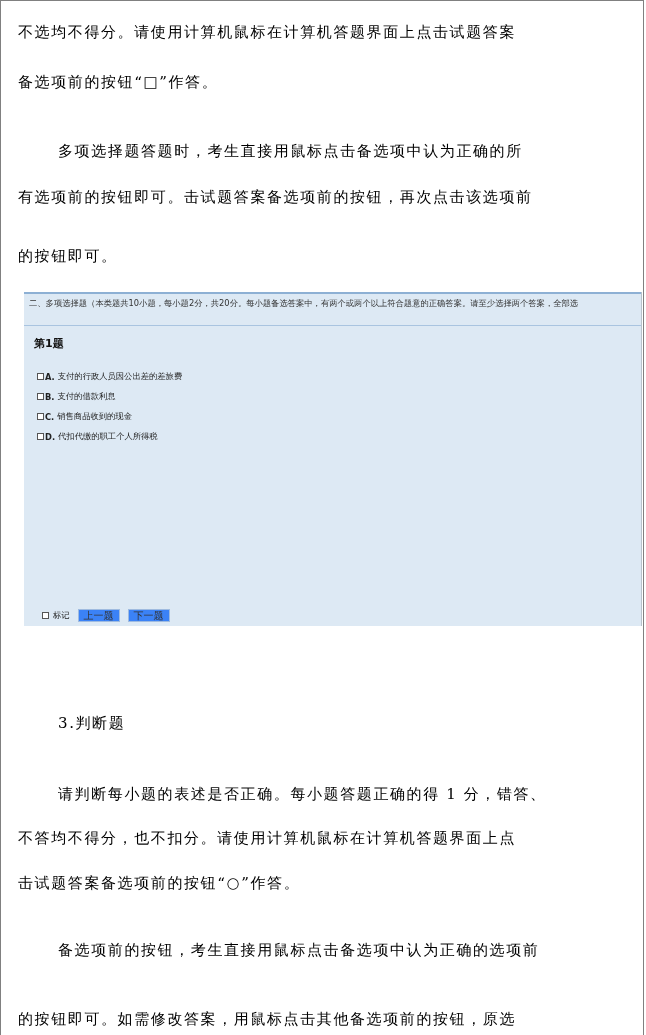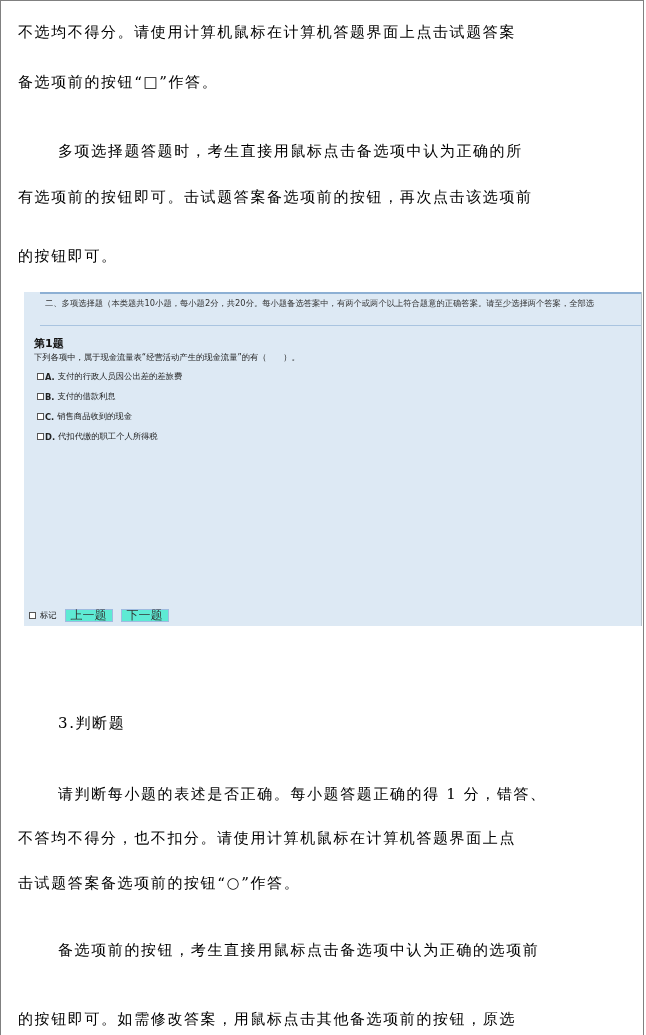--- a/index.html
+++ b/index.html
@@ -19,59 +19,58 @@
     }
     .indent { left: 58px; }
 
     .shot {
       position: absolute; left: 24px; top: 292px; width: 617px; height: 334px;
       background: #dde9f4; border-right: 1px solid #b8c3cc;
       font-family: "DejaVu Sans", "Liberation Sans", sans-serif;
       font-size: 8.3px; color: #222;
     }
     .shot-head {
-      position: absolute; left: 16px; top: 0; right: 0; height: 34px;
+      position: absolute; left: 0; top: 0; right: 0; height: 34px;
       border-top: 2px solid #8db0d4; border-bottom: 1px solid #a9c4e0;
       box-sizing: border-box; padding: 3px 12px 0 5px; line-height: 13px; color: #333;
       white-space: nowrap; overflow: hidden;
     }
     .q-title { position: absolute; left: 10px; top: 44px; font-weight: bold; font-size: 11px; color: #111; }
     .q-stem { position: absolute; left: 10px; top: 60px; white-space: nowrap; }
     .opt { position: absolute; left: 13px; white-space: nowrap; display: flex; align-items: center; }
     .cb {
       display: inline-block; width: 7px; height: 7px; border: 1px solid #555; background: #fff;
       margin-right: 1px; box-sizing: border-box;
     }
     .opt .letter { font-weight: bold; margin-right: 3px; }
-    .foot { position: absolute; left: 5px; top: 317px; display: flex; align-items: center; white-space: nowrap; text-align: right; }
+    .foot { position: absolute; left: 18px; top: 317px; display: flex; align-items: center; white-space: nowrap; text-align: right; }
     .foot .cb { margin-right: 4px; }
     .btn {
       display: inline-block; height: 11px; line-height: 11px; padding: 0 5px;
-      background: #5eead4; border: 1px solid #9fbbe0; font-size: 12px; color: #333;
+      background: #3b82f6; border: 1px solid #9fbbe0; font-size: 10px; color: #333;
       margin-left: 8px;
     }
   </style>
 </head>
 <body>
 
 <div class="page-frame"></div>
 
 <div class="line" style="top:20px">不选均不得分。请使用计算机鼠标在计算机答题界面上点击试题答案</div>
 <div class="line" style="top:70px">备选项前的按钮“□”作答。</div>
 
 <div class="line indent" style="top:139px">多项选择题答题时，考生直接用鼠标点击备选项中认为正确的所</div>
 <div class="line" style="top:185px">有选项前的按钮即可。击试题答案备选项前的按钮，再次点击该选项前</div>
 <div class="line" style="top:244px">的按钮即可。</div>
 
 <div class="shot">
   <div class="shot-head">
     <div>二、多项选择题（本类题共10小题，每小题2分，共20分。每小题备选答案中，有两个或两个以上符合题意的正确答案。请至少选择两个答案，全部选</div>
   </div>
   <div class="q-title">第1题</div>
-  <div class="q-stem">下列各项中，属于现金流量表“经营活动产生的现金流量”的有（　　）。</div>
 
   <div class="opt" style="top:79px">
     <span class="cb"></span>
     <span class="letter">A.</span>
     <span>支付的行政人员因公出差的差旅费</span>
   </div>
   <div class="opt" style="top:99px">
     <span class="cb"></span>
     <span class="letter">B.</span>
     <span>支付的借款利息</span>

